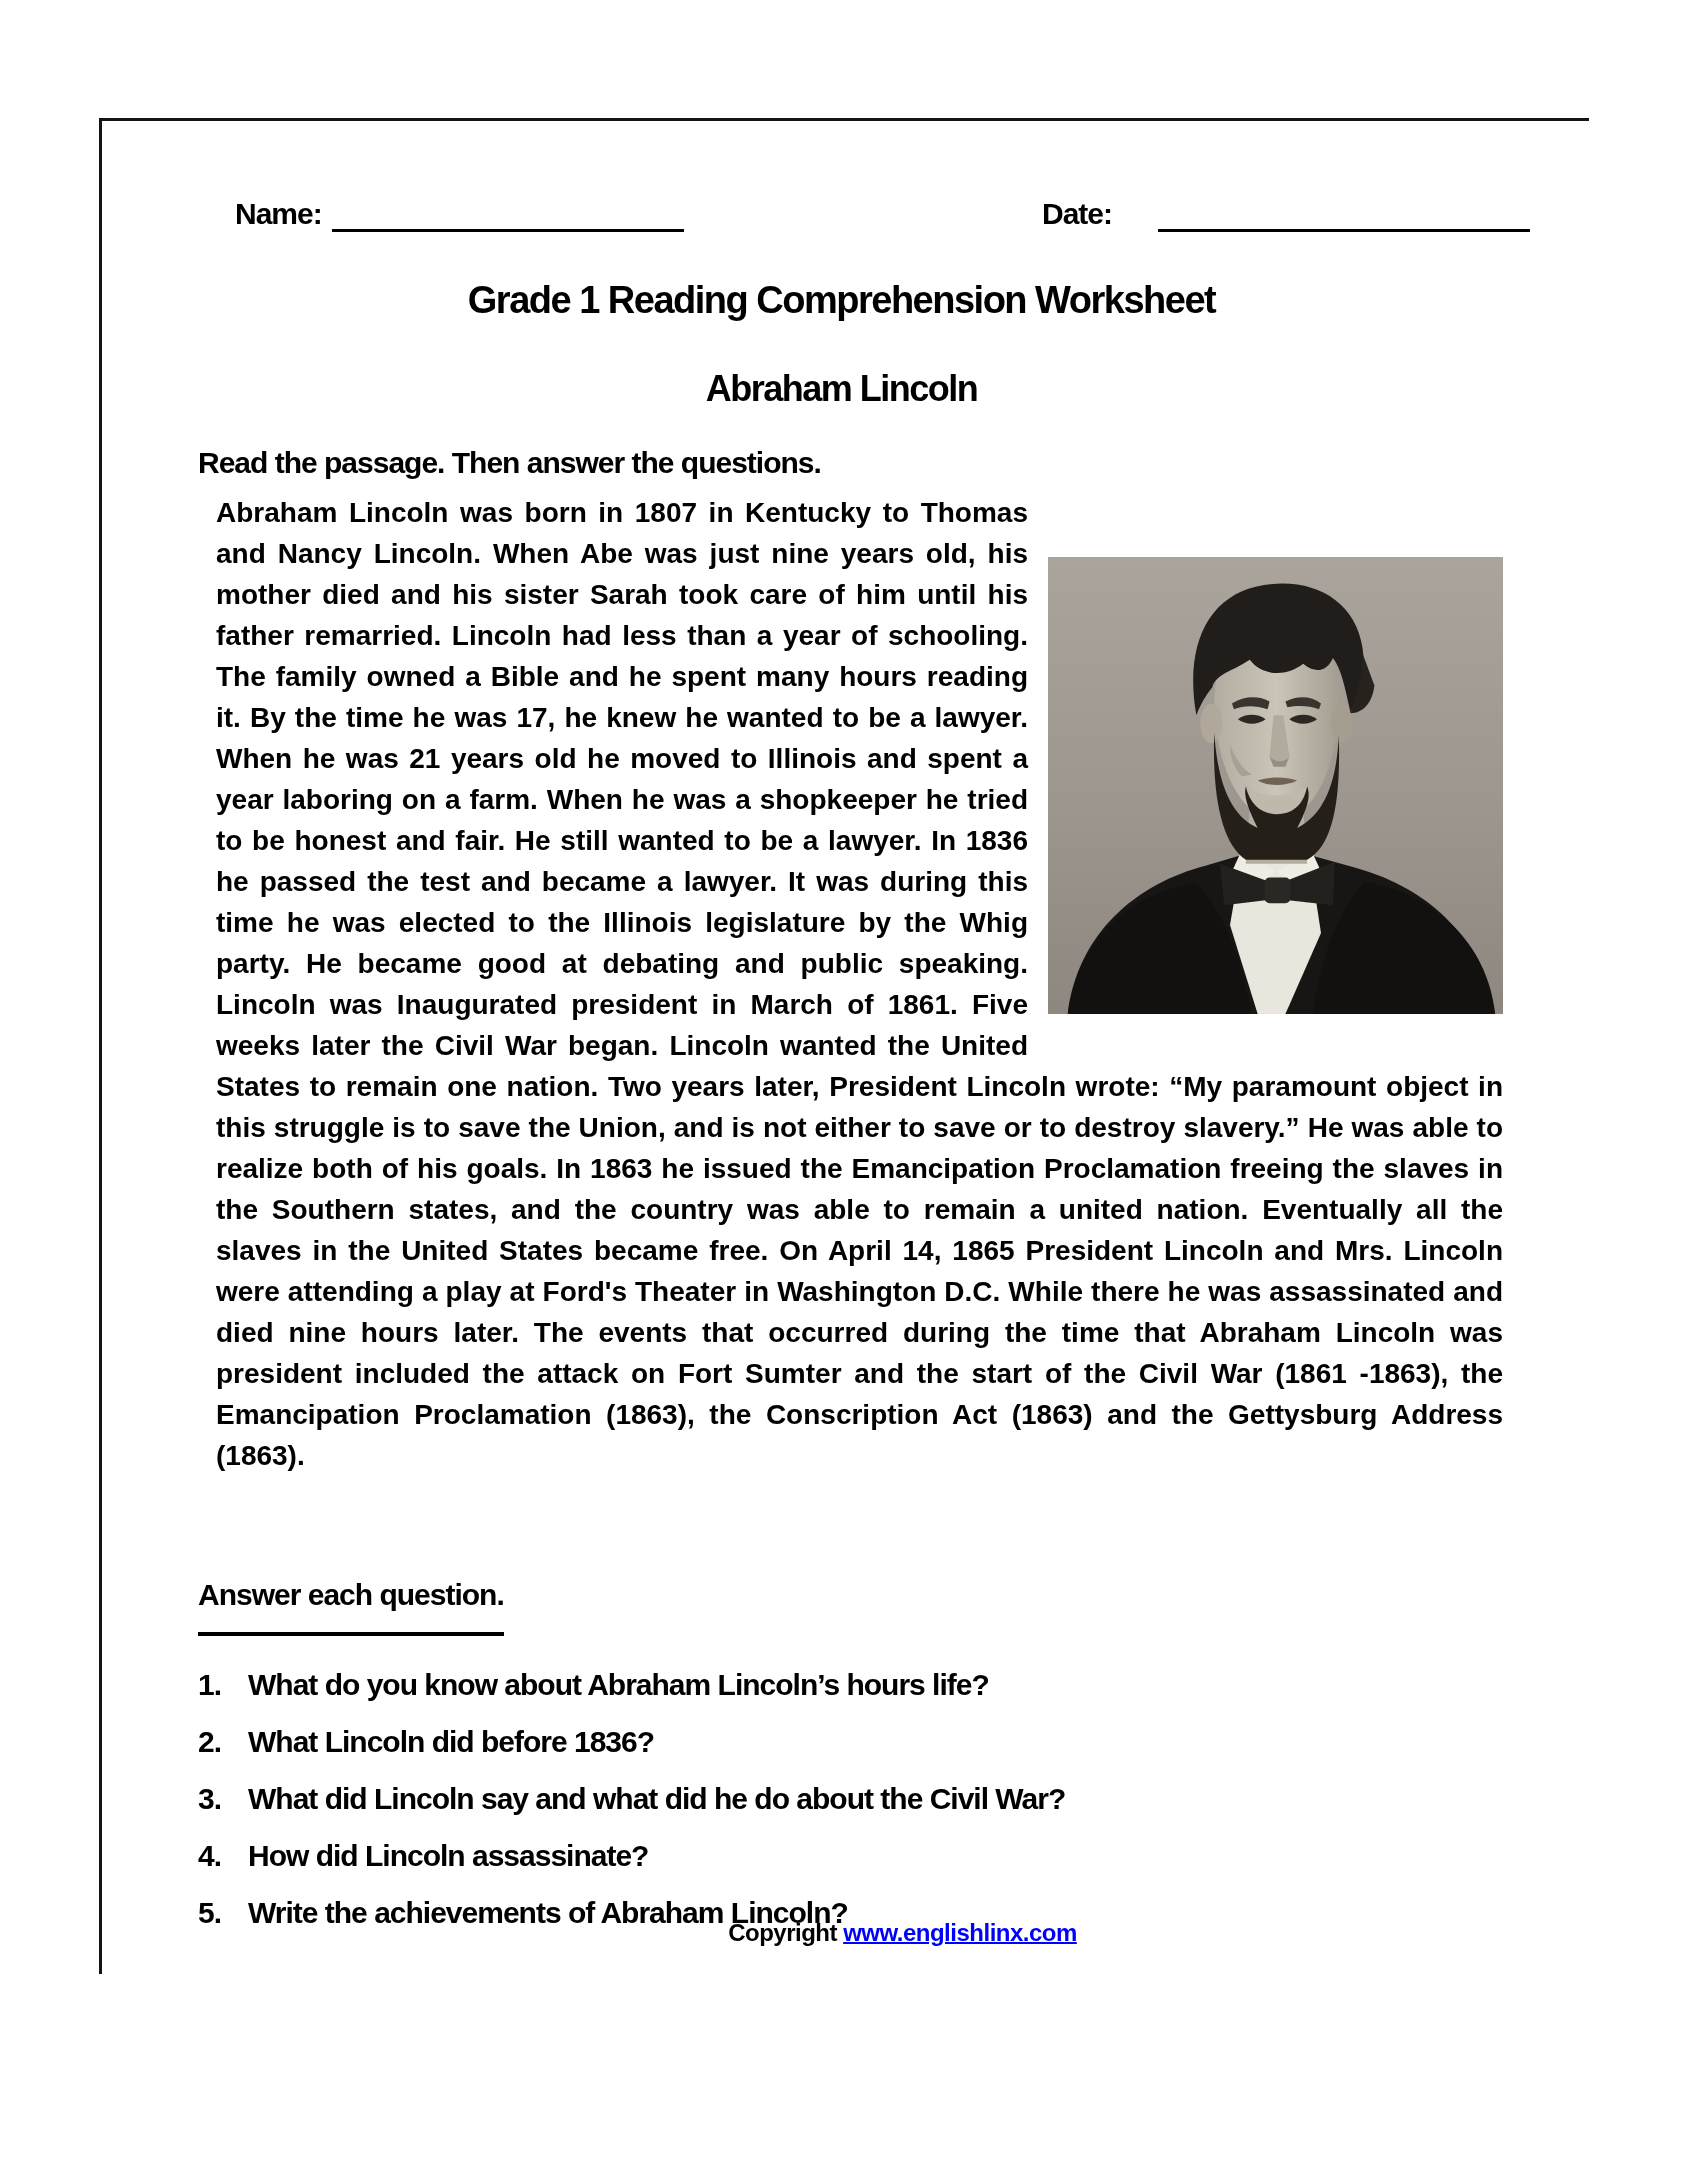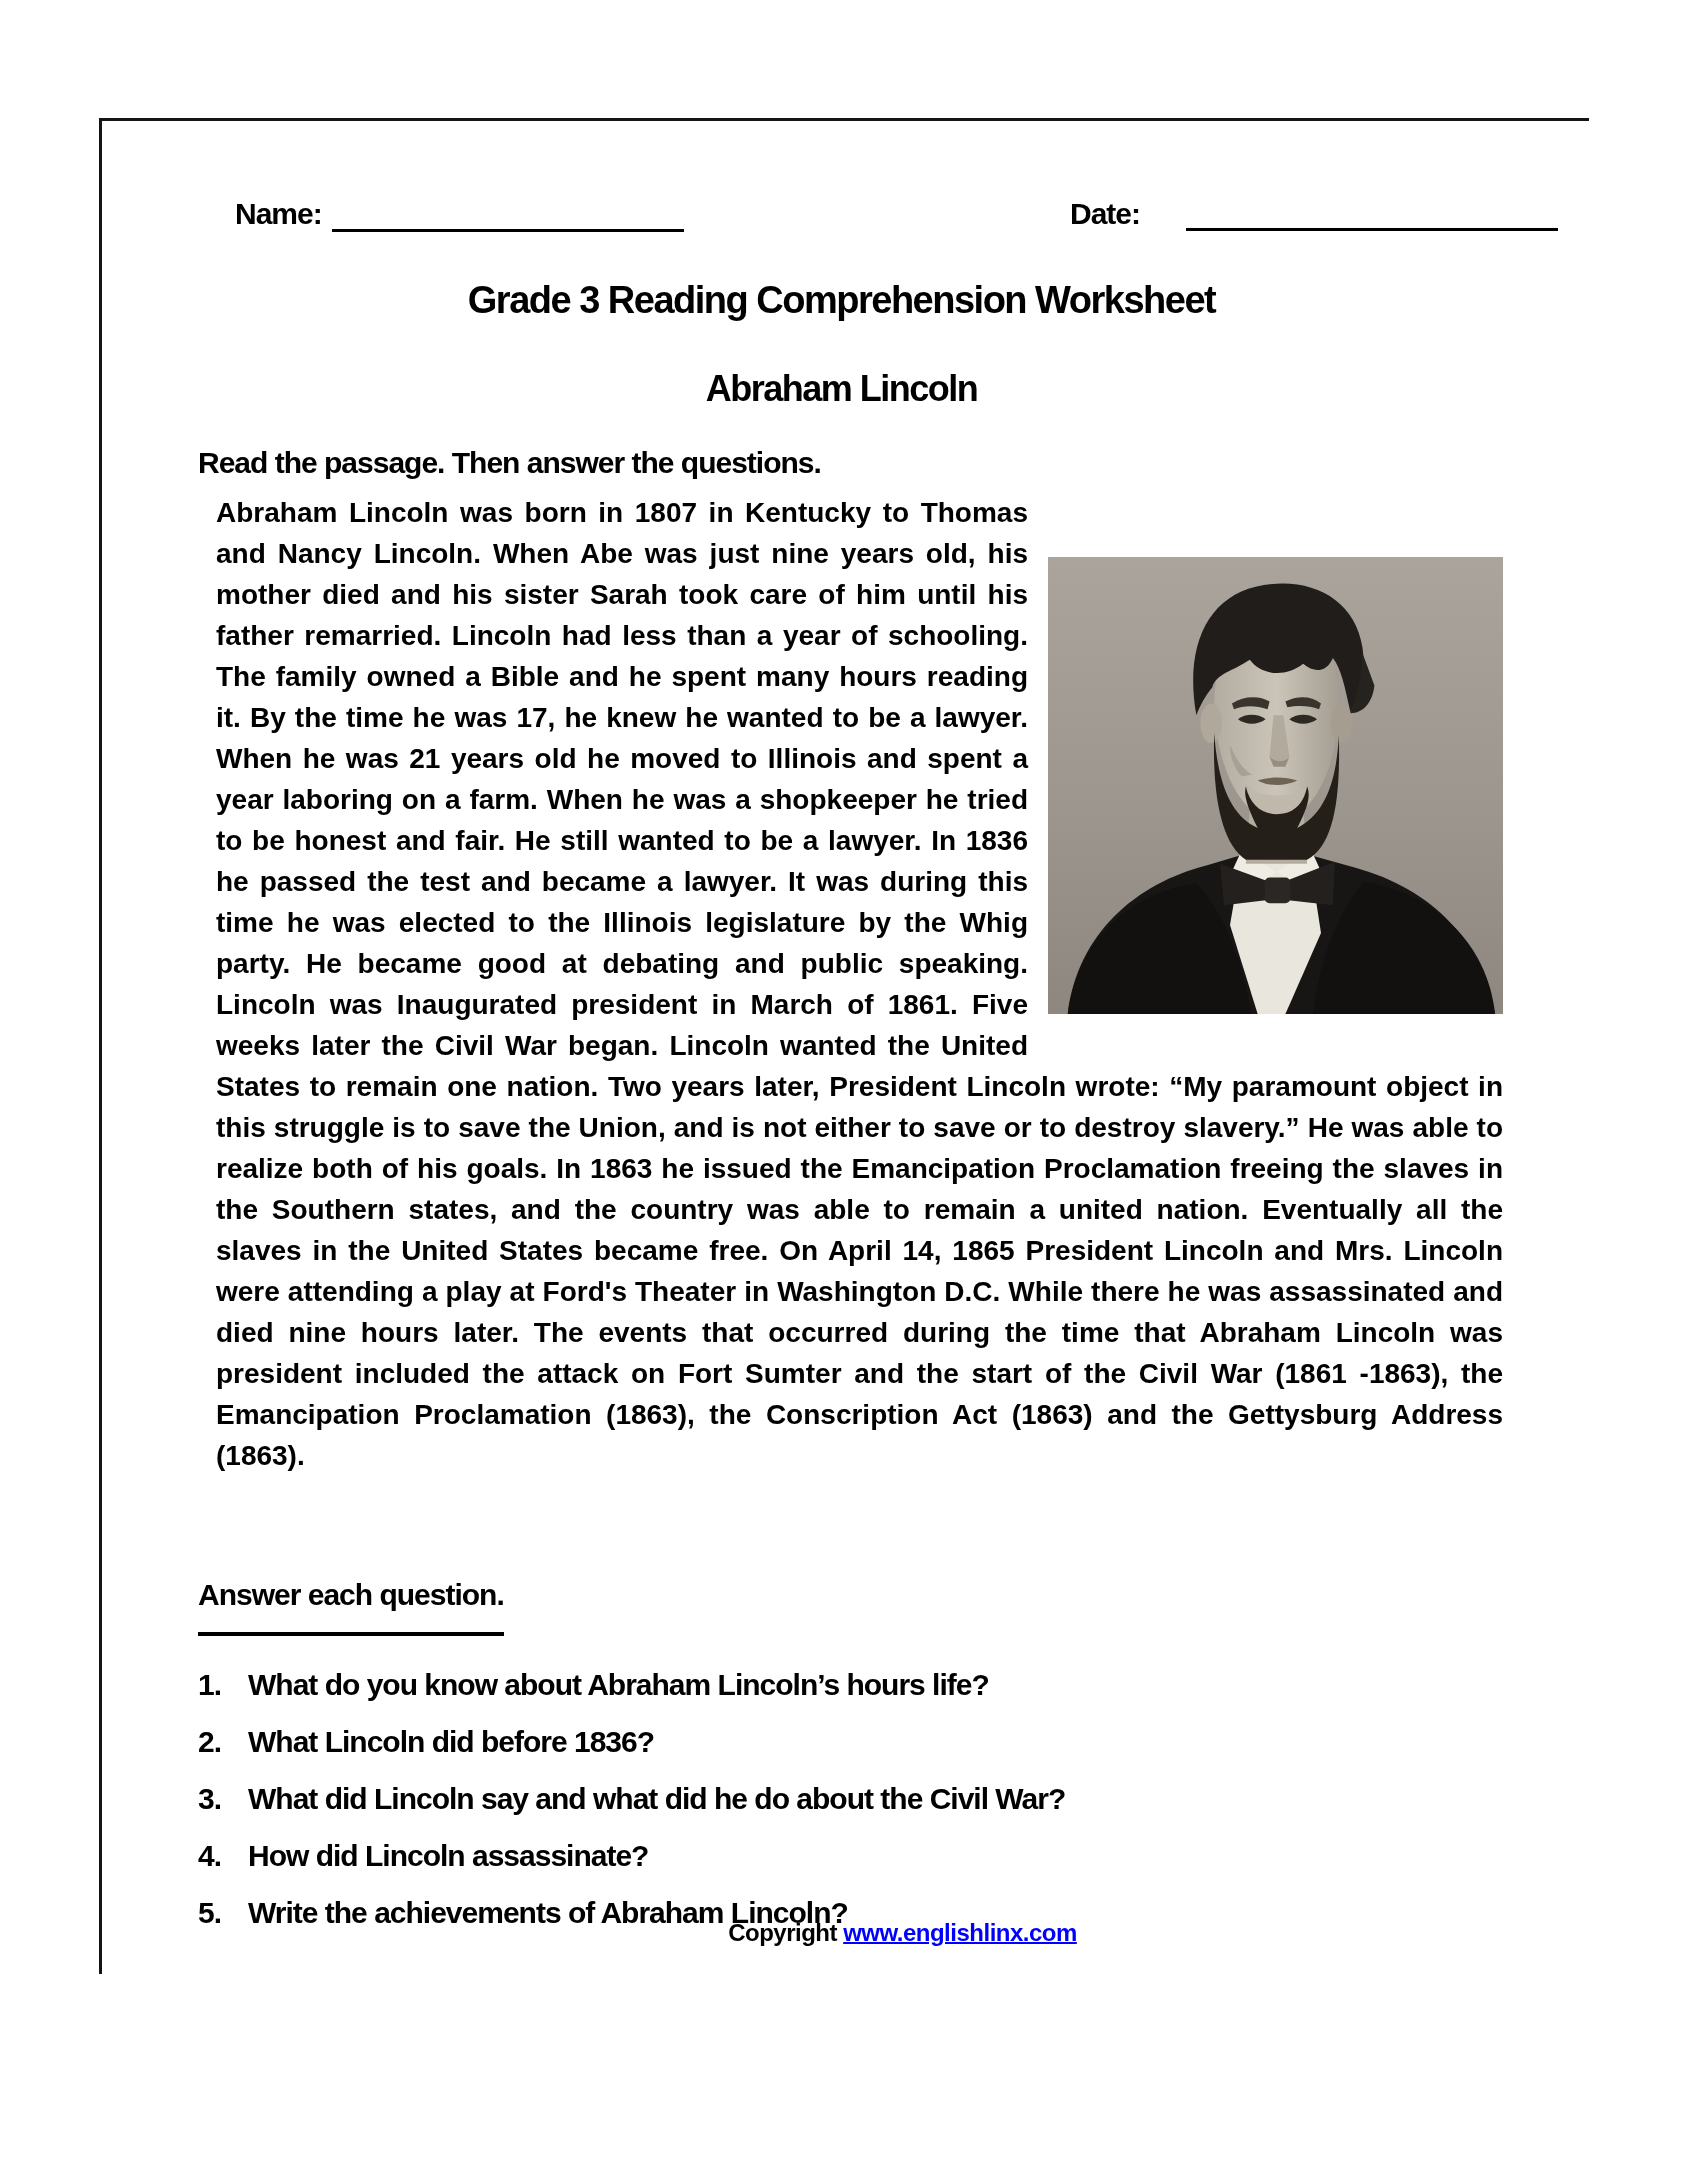--- a/index.html
+++ b/index.html
@@ -12,21 +12,21 @@
   }
   .scan-line-top {
     position: absolute; left: 99px; top: 118px;
     width: 1490px; height: 3px; background: #141414;
   }
   .scan-line-left {
     position: absolute; left: 99px; top: 118px;
     width: 3px; height: 1856px; background: #141414;
   }
   .name-block { position: absolute; left: 198px; top: 196px; display: flex; align-items: flex-end; }
-  .date-block { position: absolute; left: 1033px; top: 196px; display: flex; align-items: center; gap: 36px; }
+  .date-block { position: absolute; left: 1005px; top: 196px; display: flex; align-items: flex-end; gap: 36px; }
   .field-label {
     font-size: 30px; font-weight: 700; letter-spacing: -1px; line-height: 36px; margin-left: 37px;
   }
   .blank-line {
     display: inline-block; height: 34px;
     border-bottom: 3px solid #000;
     margin-left: 10px;
   }
   .name-line { width: 352px; }
   .date-line { width: 372px; }
@@ -98,21 +98,21 @@
 <div class="name-block">
   <span class="field-label">Name:</span>
   <span class="blank-line name-line"></span>
 </div>
 
 <div class="date-block">
   <span class="field-label">Date:</span>
   <span class="blank-line date-line"></span>
 </div>
 
-<div class="page-title">Grade 3 Reading Comprehension Worksheet</div>
+<div class="page-title">Grade 1 Reading Comprehension Worksheet</div>
 <div class="page-subtitle">Abraham Lincoln</div>
 
 <div class="instruction">Read the passage. Then answer the questions.</div>
 
 <div class="passage">
   <span class="photo-float">
     <svg viewBox="0 0 460 462" xmlns="http://www.w3.org/2000/svg" preserveAspectRatio="none">
       <defs>
         <linearGradient id="bgGrad" x1="0" y1="0" x2="0" y2="1">
           <stop offset="0" stop-color="#aaa49c"></stop>

